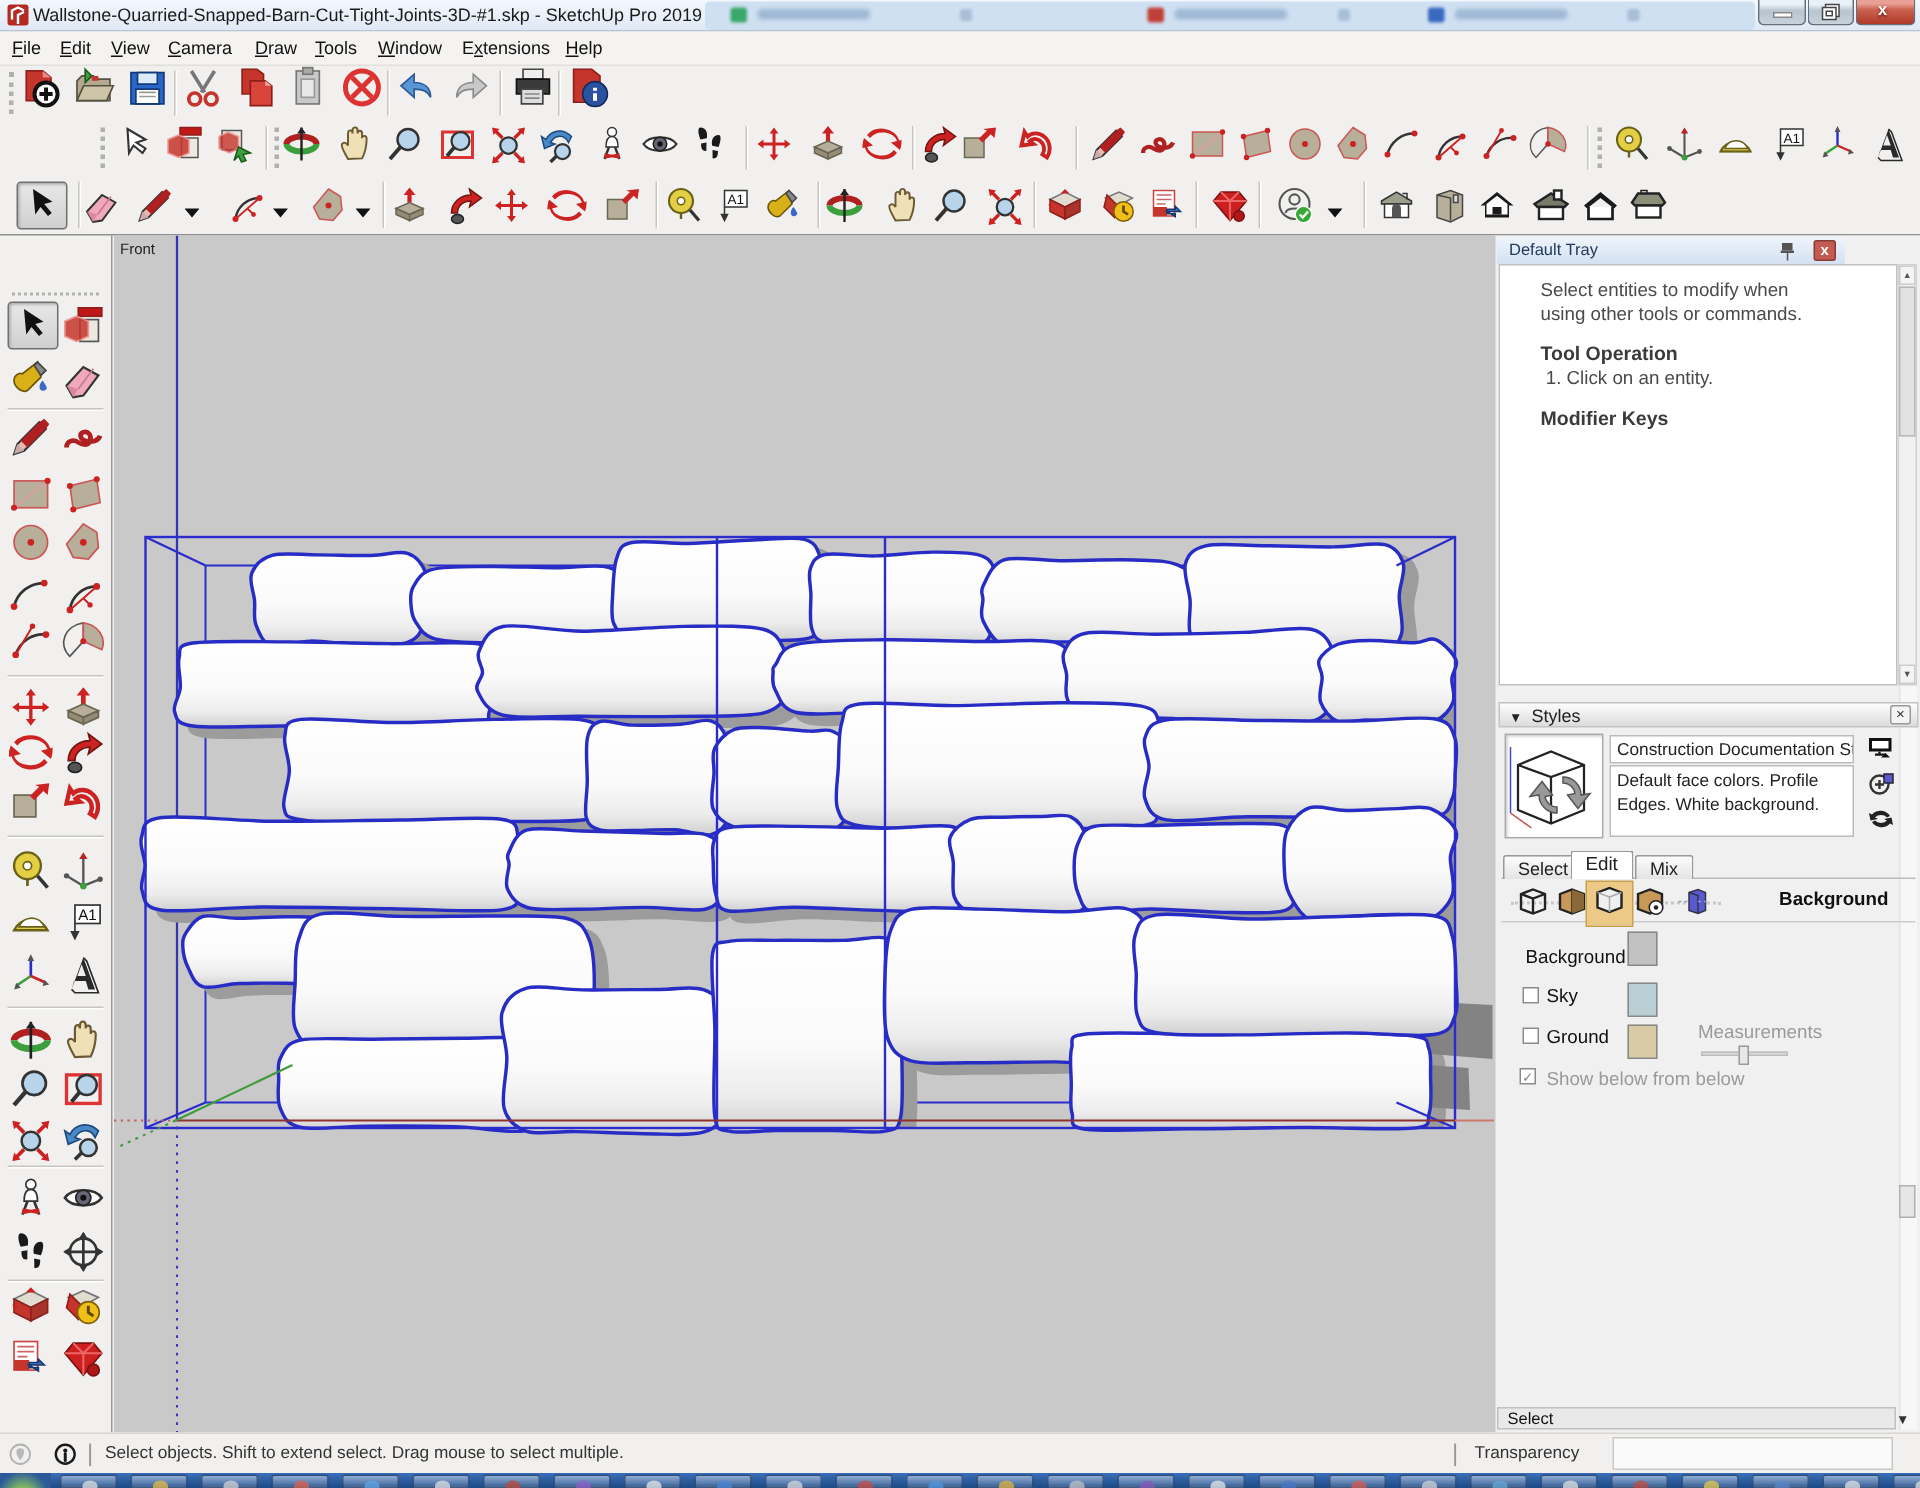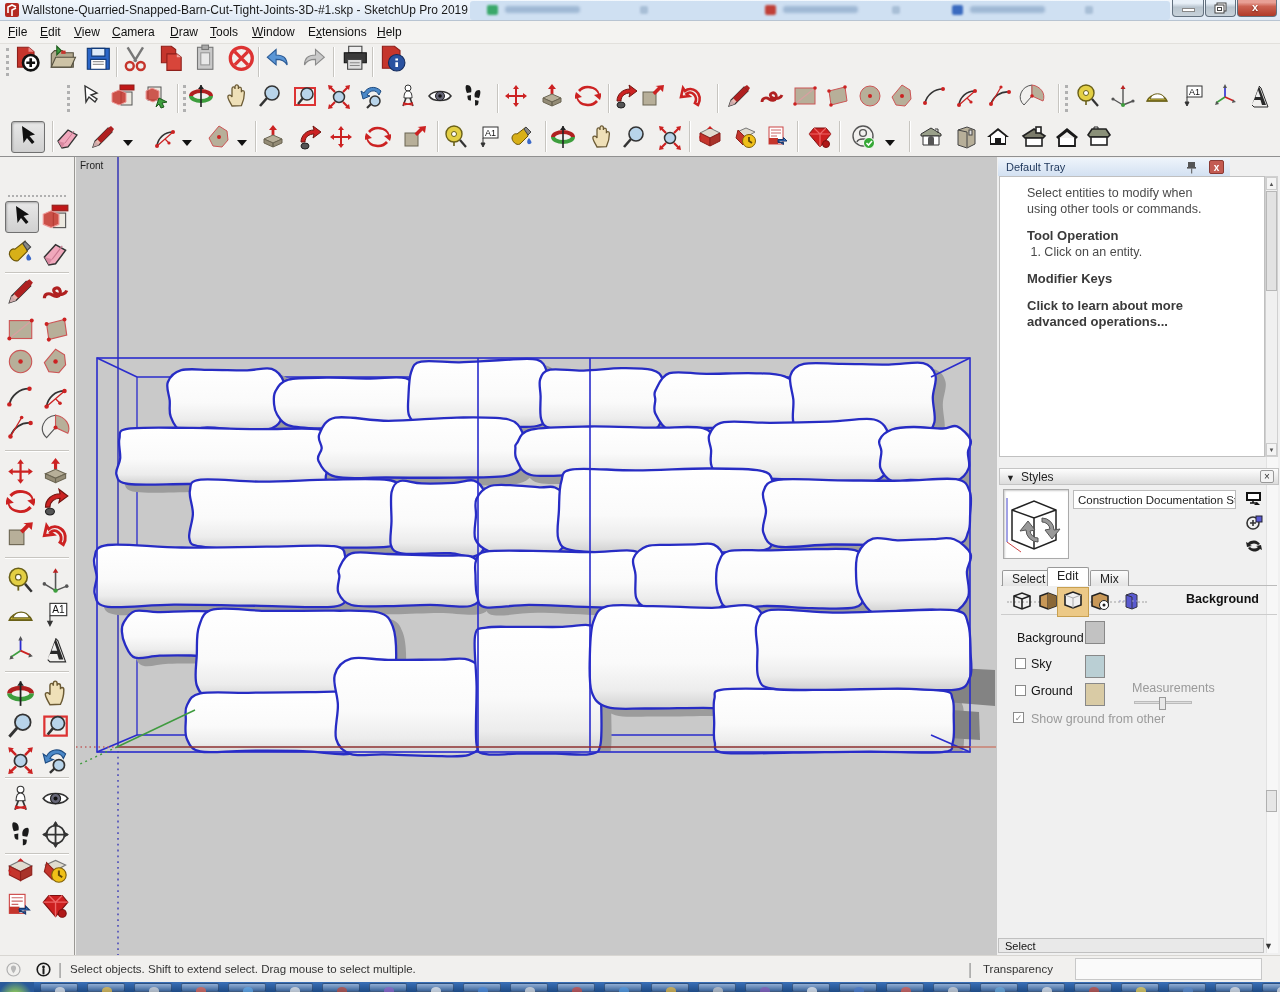--- a/index.html
+++ b/index.html
@@ -815,38 +815,38 @@
     <div id="trayhead"><span style="margin-left:8px">Default Tray</span><span id="pin"><svg width="9" height="13" viewBox="0 0 9 13">
           <path d="M1 1h7v5H1z" fill="#555"></path>
           <path d="M0 6h9v1.6H0z" fill="#555"></path>
           <path d="M4.2 7.6h1v5h-1z" fill="#555"></path>
         </svg></span><span id="trayx">x</span></div>
     <div id="instr">
       <div class="it" style="margin-top:6px">Select entities to modify when<br>using other tools or commands.</div>
       <div class="ih">Tool Operation</div>
       <div class="it">&nbsp;1. Click on an entity.</div>
       <div class="ih">Modifier Keys</div>
-      <div class="ih" style="font-size:13px">Click to learn about more<br>advanced operations...</div>
     </div>
     <div id="gutter"></div>
     <div id="iscroll">
       <div class="sarr">▲</div>
       <div id="ithumb"></div>
       <div class="sarr" style="top:auto;bottom:0">▼</div>
     </div>
     <div id="styhead"><span style="font-size:9px;margin:0 6px">▼</span>Styles<span id="styx">×</span></div>
     <div id="sthumb"><svg width="62" height="66" viewBox="0 0 62 66">
         <path d="M8 50V20l22-9 22 9v30l-22 9z" fill="#fff" stroke="#222" stroke-width="1.5"></path>
         <path d="M8 20l22 8 22-8M30 28v31" fill="none" stroke="#222" stroke-width="1.5"></path>
         <path d="M38 28a12 12 0 0 1 12 12l6-1-8 10-7-9 5-1a8 8 0 0 0-8-7z" fill="#999" stroke="#555"></path>
         <path d="M34 52a12 12 0 0 1-12-12l-6 1 8-10 7 9-5 1a8 8 0 0 0 8 7z" fill="#999" stroke="#555"></path>
         <path d="M3 8v44" stroke="#44c"></path>
         <path d="M3 52l14 10" stroke="#c44"></path>
       </svg></div>
     <div id="sname">Construction Documentation Sty</div>
+    <div id="sdesc">Default face colors. Profile Edges. White background.</div>
     <div class="sbtn" style="top:333px"><svg width="17" height="17" viewBox="0 0 17 17">
         <rect x="1" y="2" width="15" height="9" fill="#111"></rect>
         <rect x="3" y="4" width="11" height="5" fill="#fff"></rect>
         <path d="M5 13h7M8 11v2" stroke="#111" stroke-width="1.5"></path>
         <path d="M12 12l3 3h-6z" fill="#111"></path>
       </svg></div>
     <div class="sbtn" style="top:357px"><svg width="18" height="18" viewBox="0 0 18 18">
         <circle cx="8" cy="9" r="6" fill="none" stroke="#333" stroke-width="1.6"></circle>
         <path d="M8 6v6M5 9h6" stroke="#333" stroke-width="1.6"></path>
         <rect x="11" y="2" width="6" height="6" fill="#5a5ad0" stroke="#223"></rect>
@@ -894,21 +894,21 @@
       <span class="lbl" style="left:30px;top:42px">Sky</span>
       <span class="swatch" style="left:84px;top:40px;background:#bacfd4"></span>
       <span class="cb" style="left:14px;top:70px"></span>
       <span class="lbl" style="left:30px;top:69px">Ground</span>
       <span class="swatch" style="left:84px;top:68px;background:#d9cba5"></span>
       <span class="lbl dis" style="left:131px;top:66px">Measurements</span>
       <div id="slider">
         <div id="sthumb2"></div>
       </div>
       <span class="cb chk" style="left:12px;top:97px">✓</span>
-      <span class="lbl dis" style="left:30px;top:97px">Show ground from other</span>
+      <span class="lbl dis" style="left:30px;top:97px">Show below from below</span>
     </div>
     <div id="trayscroll"></div>
     <div id="selbar">Select</div>
     <span style="position:absolute;left:267px;top:784px;font-size:9px;color:#333">▼</span>
   </div>
 <div id="statusbar">
     <span style="position:absolute;left:6px;top:6px"><svg width="15" height="15" viewBox="0 0 15 15">
         <circle cx="7.5" cy="7.5" r="6.5" fill="none" stroke="#b0b0b0" stroke-width="1.2"></circle>
         <path d="M7.5 3.5a2.6 2.6 0 0 1 2.6 2.6c0 2-2.6 5.4-2.6 5.4S4.9 8.1 4.9 6.1A2.6 2.6 0 0 1 7.5 3.5z" fill="#b8b8b8"></path>
       </svg></span>

